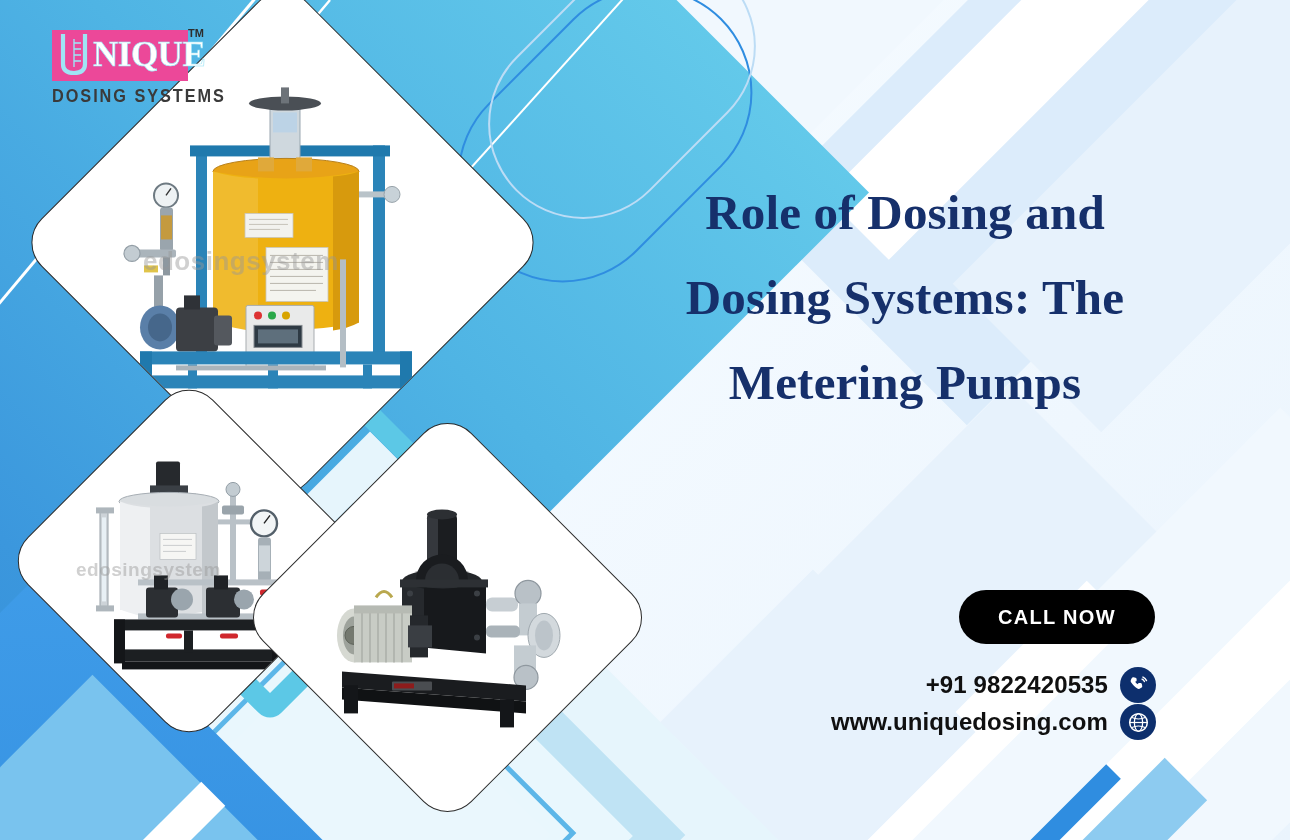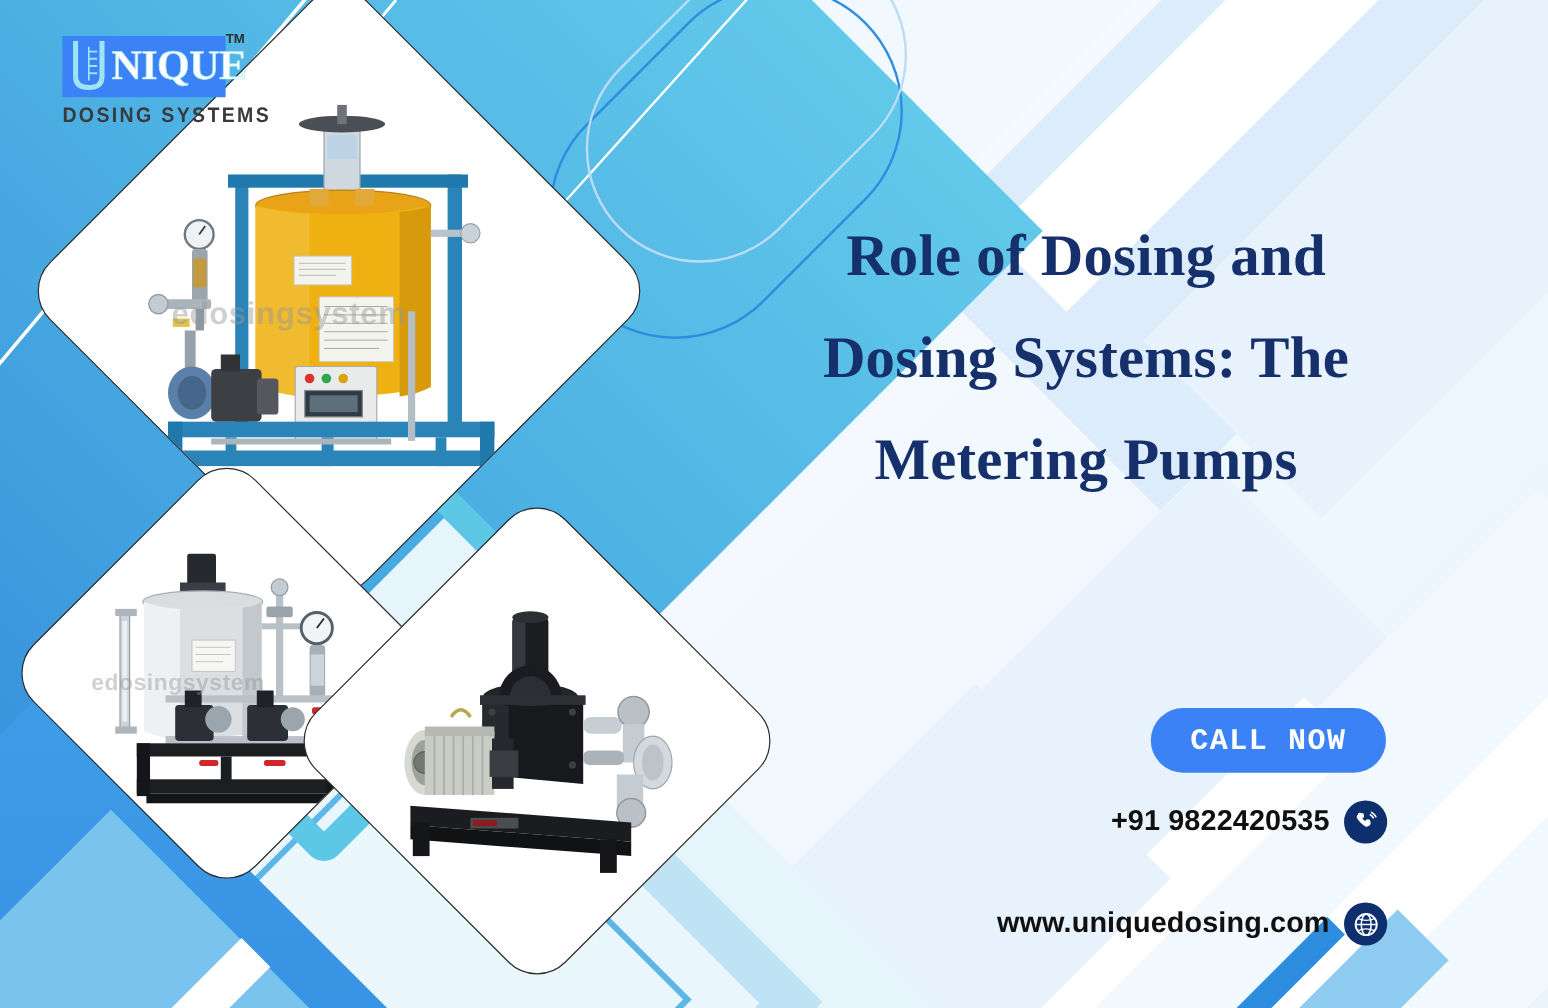--- a/index.html
+++ b/index.html
@@ -96,21 +96,21 @@
 
   #panel-left { left:58px; top:430px; width:262px; height:262px; }
   #panel-left .panel-inner { width:262px; height:262px; }
 
   #panel-bottom { left:300px; top:470px; width:295px; height:295px; }
   #panel-bottom .panel-inner { width:295px; height:295px; }
 
   
   #logo { position:absolute; left:52px; top:30px; width:190px; }
   .logo-box {
-    background:#3b82f6;
+    background:#ec4899;
     padding:4px 8px 5px 6px;
     display:flex; align-items:center; gap:1px;
     position:relative;
     width:136px;
   }
   .beaker { width:34px; height:42px; flex:none; }
   .logo-word {
     font-family:"Liberation Serif", serif;
     font-weight:bold;
     font-size:35px;
@@ -147,41 +147,41 @@
     line-height:85px;
     color:#16306b;
     letter-spacing:0.2px;
   }
 
   
   #cta-button {
     position:absolute;
     left:959px; top:590px;
     width:196px; height:54px;
-    background:#3b82f6;
+    background:#000000;
     border-radius:30px;
     color:#ffffff;
-    font-size:25px;
+    font-size:20px;
     font-weight:bold;
     letter-spacing:1.3px;
     display:flex; align-items:center; justify-content:center;
     cursor:pointer;
     border:none;
-    font-family:Liberation Mono, monospace;
+    font-family:Liberation Sans, sans-serif;
   }
 
   .contact-row {
     position:absolute;
     display:flex; align-items:center; justify-content:flex-end;
     gap:12px;
     right:134px;
     font-weight:bold;
   }
   #contact-phone { top:667px; }
-  #contact-web   { top:752px; }
+  #contact-web   { top:704px; }
 
   .contact-text {
     font-size:24px;
     color:#101010;
     letter-spacing:0.1px;
     font-family:"Liberation Sans", sans-serif;
   }
   .contact-badge {
     width:36px; height:36px;
     border-radius:50%;

